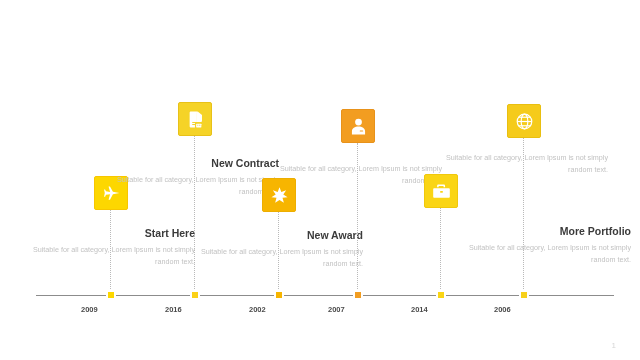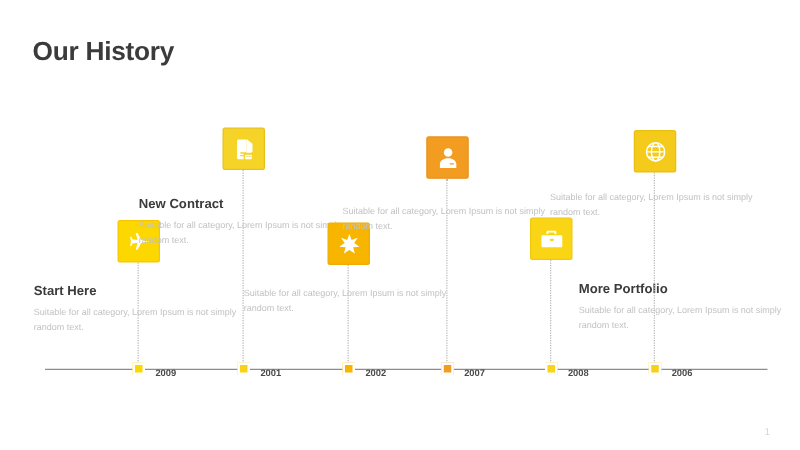--- a/index.html
+++ b/index.html
@@ -73,21 +73,21 @@
     width: 19px;
     height: 19px;
     display: block;
   }
 
   
   .text-block {
     position: absolute;
     width: 168px;
     margin-left: -84px;
-    text-align: left;
+    text-align: right;
   }
   .ms-title {
     font-size: 10.5px;
     font-weight: bold;
     color: #3b3b3b;
     margin-bottom: 5px;
     white-space: nowrap;
   }
   .ms-desc {
     font-size: 7.2px;
@@ -100,44 +100,43 @@
     position: absolute;
     top: 290px;
     left: -5px;
     width: 10px;
     height: 10px;
     box-sizing: border-box;
     border: 2px solid #ffffff;
   }
   .year-label {
     position: absolute;
-    top: 294px;
+    top: 305px;
     left: -30px;
     width: 60px;
-    text-align: right;
+    text-align: left;
     font-size: 7.5px;
     font-weight: bold;
     color: #4a4a4a;
   }
 
   
   #page-number {
     position: absolute;
     right: 24px;
     bottom: 10px;
     font-size: 8px;
     color: #d6d6d6;
   }
 </style>
 </head>
 <body>
 
 <div id="slide">
 
-  <div id="page-title">Our History</div>
 
   <div id="timeline-axis"></div>
 
   <div id="milestones-layer">
       <div class="milestone" style="left: 111px;">
         <div class="connector" style="top: 210px; height: 85px;"></div>
         <div class="icon-card" style="top: 176px; background: rgb(253, 215, 0); border: 1.5px solid rgb(247, 198, 0);">
           <span>
             <svg viewBox="0 0 24 24" fill="#ffffff">
               <path d="M22 11.5l-8.2-1.6L10.1 3H8.3l1.9 7.2L5 9.3 3.9 6.9H2.6l.9 4.6-.9 4.6h1.3L5 13.7l5.2-.9L8.3 20h1.8l3.7-6.9 8.2-1.6z"></path>
@@ -162,32 +161,33 @@
               <rect x="14.1" y="18.7" width="1.4" height="0.9" fill="#f5d327"></rect>
               <rect x="16.3" y="18.7" width="1.9" height="0.9" fill="#f5d327"></rect>
             </svg>
           </span>
         </div>
         <div class="text-block" style="top: 157px;">
           <div class="ms-title">New Contract</div>
           <div class="ms-desc">Suitable for all category, Lorem Ipsum is not simply random text.</div>
         </div>
         <div class="axis-marker" style="background: rgb(251, 209, 23);"></div>
-        <div class="year-label">2001</div>
+        <div class="year-label">2016</div>
       </div>
       <div class="milestone" style="left: 279px;">
         <div class="connector" style="top: 212px; height: 83px;"></div>
         <div class="icon-card" style="top: 178px; background: rgb(247, 181, 0); border: 1.5px solid rgb(237, 174, 0);">
           <span>
             <svg viewBox="0 0 24 24" fill="#ffffff">
               <path d="M12 1.5l2.3 6.1 6.1-2.3-3.6 5.4 5.4 3.6-6.4.6 1.7 6.2-5.5-3.4-5.5 3.4 1.7-6.2-6.4-.6 5.4-3.6L3.6 5.3l6.1 2.3z"></path>
             </svg>
           </span>
         </div>
         <div class="text-block" style="top: 229px;">
+          <div class="ms-title">New Award</div>
           <div class="ms-desc">Suitable for all category, Lorem Ipsum is not simply random text.</div>
         </div>
         <div class="axis-marker" style="background: rgb(247, 181, 0);"></div>
         <div class="year-label">2002</div>
       </div>
       <div class="milestone" style="left: 358px;">
         <div class="connector" style="top: 143px; height: 152px;"></div>
         <div class="icon-card" style="top: 109px; background: rgb(242, 157, 33); border: 1.5px solid rgb(232, 146, 26);">
           <span>
             <svg viewBox="0 0 24 24" fill="#ffffff">
@@ -212,21 +212,21 @@
               <path d="M2.6 7.8h18.8c.6 0 1.1.5 1.1 1.1v10c0 .6-.5 1.1-1.1 1.1H2.6c-.6 0-1.1-.5-1.1-1.1v-10c0-.6.5-1.1 1.1-1.1z"></path>
               <rect x="10.3" y="11.3" width="3.4" height="2.3" rx="0.5" fill="#fad515"></rect>
             </svg>
           </span>
         </div>
         <div class="text-block" style="top: 225px; margin-left: 22px;">
           <div class="ms-title">More Portfolio</div>
           <div class="ms-desc">Suitable for all category, Lorem Ipsum is not simply random text.</div>
         </div>
         <div class="axis-marker" style="background: rgb(250, 213, 21);"></div>
-        <div class="year-label">2008</div>
+        <div class="year-label">2014</div>
       </div>
       <div class="milestone" style="left: 524px;">
         <div class="connector" style="top: 138px; height: 157px;"></div>
         <div class="icon-card" style="top: 104px; background: rgb(245, 203, 27); border: 1.5px solid rgb(233, 191, 16);">
           <span>
             <svg viewBox="0 0 24 24" fill="none" stroke="#ffffff" stroke-width="1.5">
               <circle cx="12" cy="12" r="9.2"></circle>
               <ellipse cx="12" cy="12" rx="4.2" ry="9.2"></ellipse>
               <line x1="2.8" y1="12" x2="21.2" y2="12"></line>
               <line x1="4.2" y1="6.6" x2="19.8" y2="6.6"></line>

